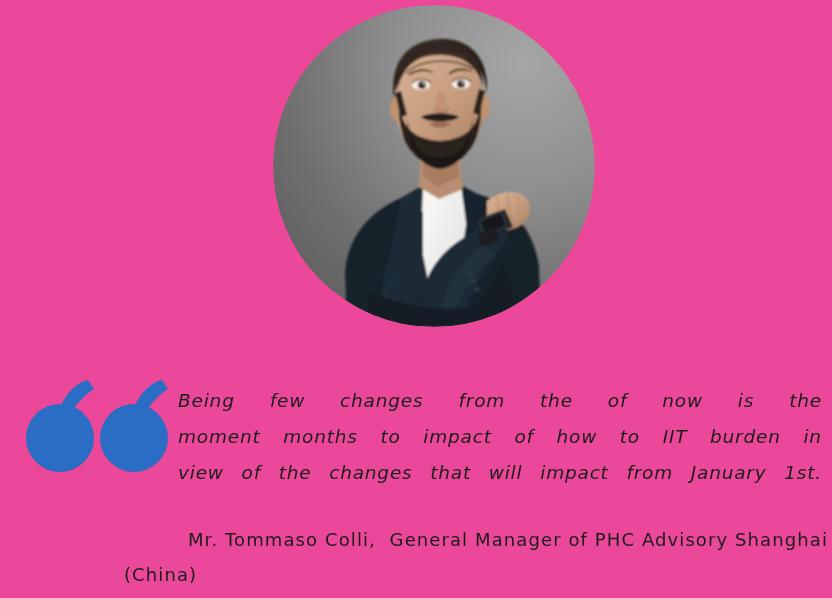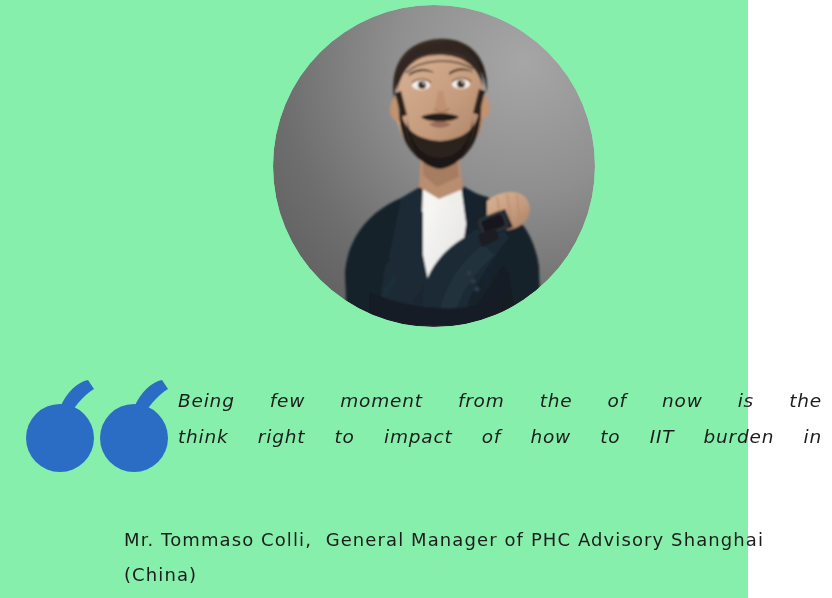--- a/index.html
+++ b/index.html
@@ -10,23 +10,23 @@
     width: 832px;
     height: 598px;
     background: #ffffff;
     font-family: "DejaVu Sans", "Liberation Sans", sans-serif;
     overflow: hidden;
     position: relative;
   }
 
   #testimonial-card {
     position: relative;
-    width: 748px;
+    width: 832px;
     height: 598px;
-    background: #86efac;
+    background: #ec4899;
   }
 
   
   #portrait-wrap {
     position: absolute;
     left: 273px;
     top: 5px;
     width: 322px;
     height: 322px;
     border-radius: 50%;
@@ -89,21 +89,21 @@
     font-style: normal;
     font-size: 18px;
     line-height: 35px;
     letter-spacing: 1.1px;
     color: #1c1c1c;
   }
   #attribution .aline {
     display: block;
     white-space: pre;
   }
-  #attribution .aline.line-1 { text-align: left; }
+  #attribution .aline.line-1 { text-align: right; }
   #attribution .aline.line-2 { text-align: left; }
 </style>
 </head>
 <body>
 
 <div id="testimonial-card">
 
   <div id="portrait-wrap">
     <svg id="portrait-photo" viewBox="0 0 322 322" xmlns="http://www.w3.org/2000/svg">
       <defs>
@@ -268,40 +268,41 @@
     <path d="M 36 30 C 42 14 54 4 64 2 L 70 11 C 60 17 48 30 43 44 Z" fill="#2b6cc4"></path>
 
     <circle cx="110" cy="60" r="34" fill="#2b6cc4"></circle>
     <path d="M 110 30 C 116 14 128 4 138 2 L 144 11 C 134 17 122 30 117 44 Z" fill="#2b6cc4"></path>
   </svg>
 
   <div id="quote-text">
     <span class="qline justified">
       <span>Being</span>
         <span>few</span>
-        <span>moment</span>
+        <span>changes</span>
         <span>from</span>
         <span>the</span>
         <span>of</span>
         <span>now</span>
         <span>is</span>
         <span>the</span>
     </span>
     <span class="qline justified">
-      <span>think</span>
-        <span>right</span>
+      <span>moment</span>
+        <span>months</span>
         <span>to</span>
         <span>impact</span>
         <span>of</span>
         <span>how</span>
         <span>to</span>
         <span>IIT</span>
         <span>burden</span>
         <span>in</span>
     </span>
+    <span class="qline last">view of the changes that will impact from January 1st.</span>
   </div>
 
   <div id="attribution">
     <span class="aline line-1">Mr. Tommaso Colli,  General Manager of PHC Advisory Shanghai</span>
     <span class="aline line-2">(China)</span>
   </div>
 
 </div>
 
 </body></html>

